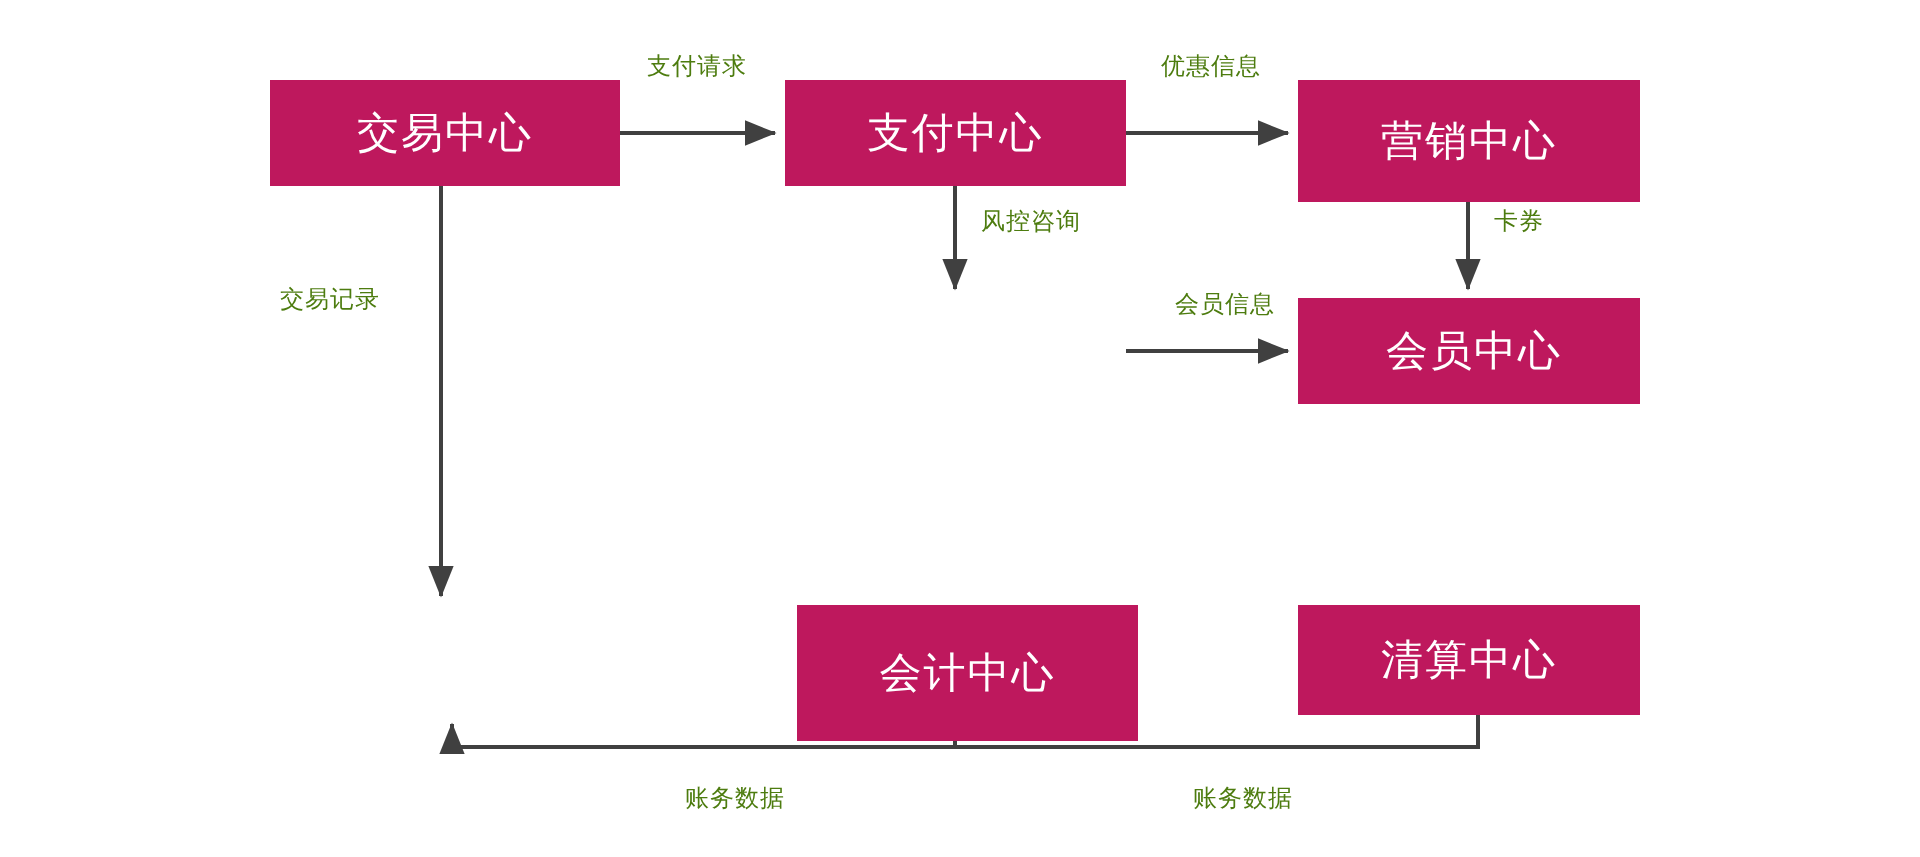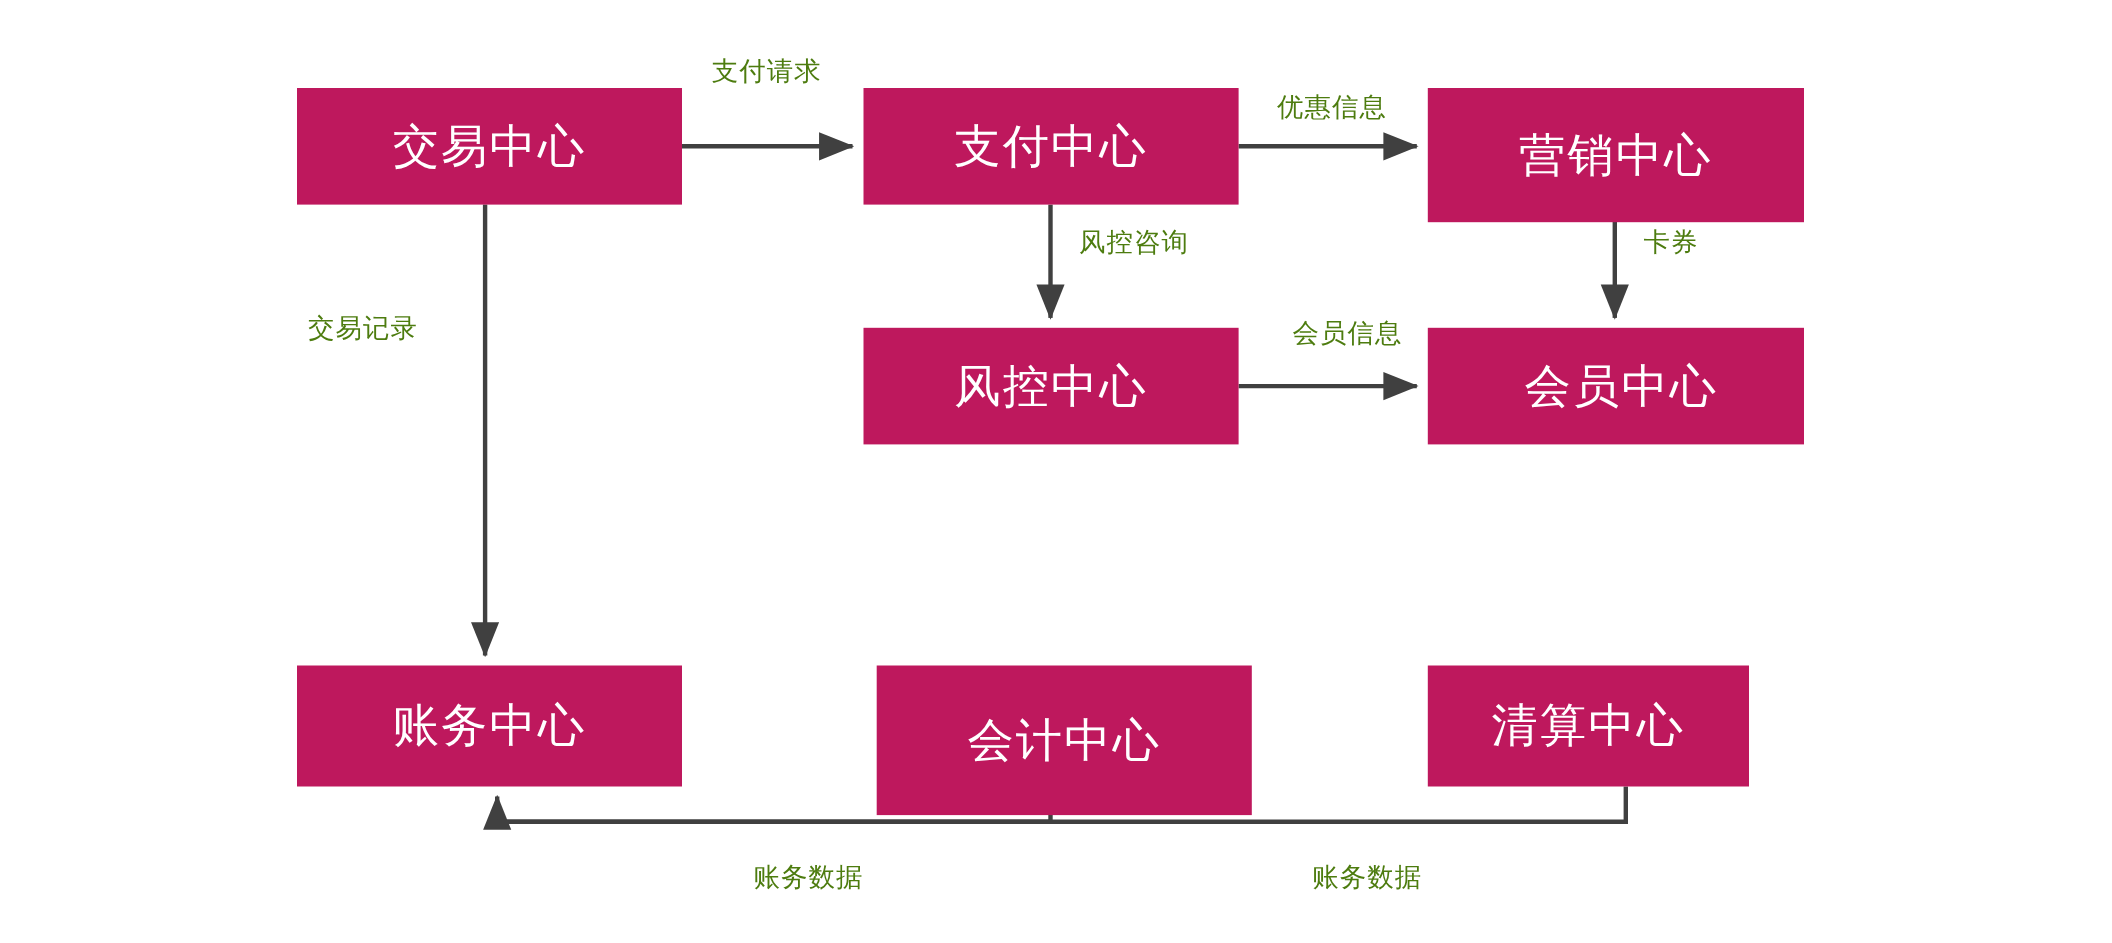--- a/index.html
+++ b/index.html
@@ -100,43 +100,37 @@
   </div>
 
   <div class="node" style="left:785px; top:80px; width:341px; height:106px;">
     <span>支付中心</span>
   </div>
 
   <div class="node" style="left:1298px; top:80px; width:342px; height:122px;">
     <span>营销中心</span>
   </div>
 
-  <div class="node" style="left:785px; top:298px; width:341px; height:106px;">
-    <span>风控中心</span>
-  </div>
 
   <div class="node" style="left:1298px; top:298px; width:342px; height:106px;padding-left:10px;">
     <span>会员中心</span>
   </div>
 
-  <div class="node" style="left:270px; top:605px; width:350px; height:110px;">
-    <span>账务中心</span>
-  </div>
 
   <div class="node" style="left:785px; top:605px; width:341px; height:136px;margin-left:12px;">
     <span>会计中心</span>
   </div>
 
-  <div class="node" style="left:1298px; top:605px; width:292px; height:110px;">
+  <div class="node" style="left:1298px; top:605px; width:342px; height:110px;">
     <span>清算中心</span>
   </div>
 
   <div class="edge-label center" style="left:697px; top:54px;">支付请求</div>
 
-  <div class="edge-label center" style="left:1211px; top:54px;margin-top:32px;">优惠信息</div>
+  <div class="edge-label center" style="left:1211px; top:54px;">优惠信息</div>
 
   <div class="edge-label" style="left:981px; top:209px;">风控咨询</div>
 
   <div class="edge-label" style="left:1494px; top:209px;">卡券</div>
 
   <div class="edge-label center" style="left:1209px; top:292px;margin-left:16px;">会员信息</div>
 
   <div class="edge-label" style="left:280px; top:287px;">交易记录</div>
 
   <div class="edge-label center" style="left:735px; top:786px;">账务数据</div>

